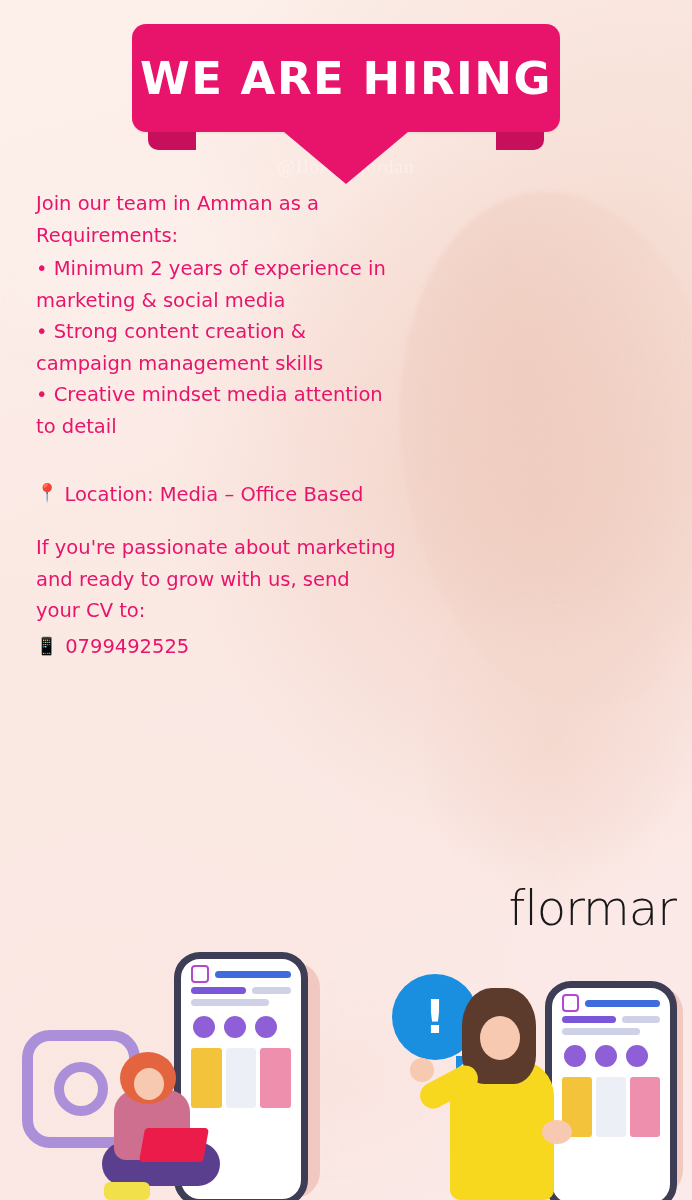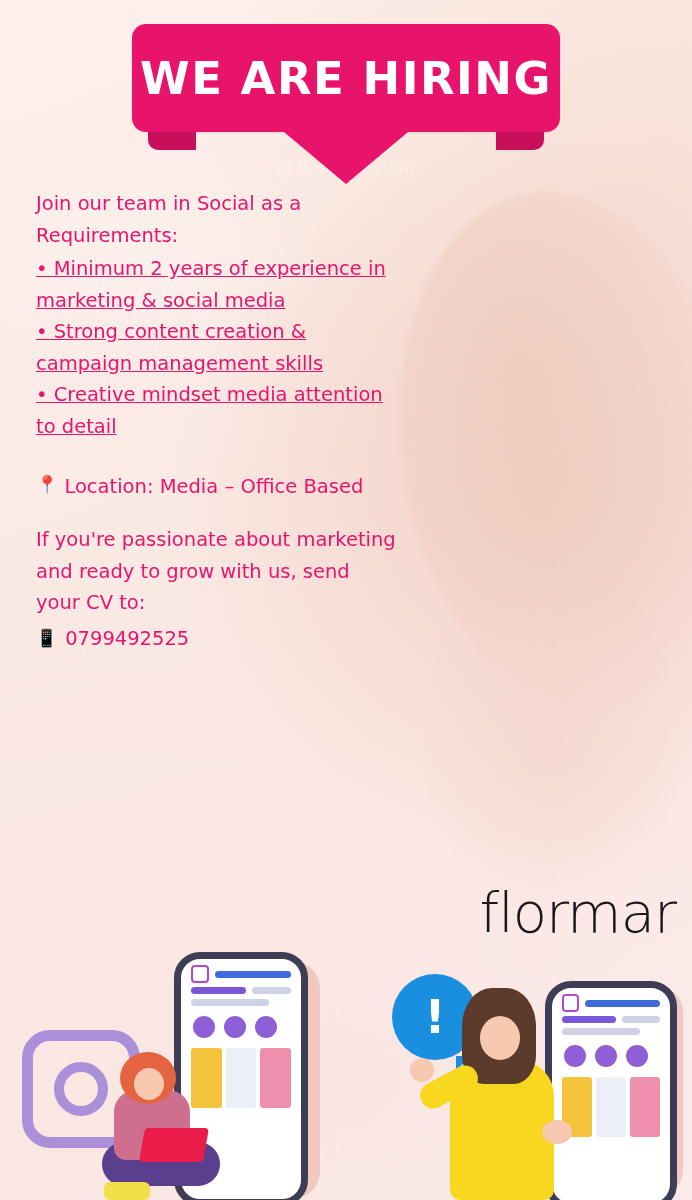--- a/index.html
+++ b/index.html
@@ -134,34 +134,34 @@
     width: 360px;
     color: #e8146c;
     font-family: "DejaVu Sans", sans-serif;
     font-size: 19.5px;
     line-height: 1.62;
     font-weight: normal;
   }
   .content .para { margin: 0 0 20px 0; }
   .content .para.tight { margin-bottom: 0; }
   .req-head { margin: 0 0 2px 0; }
-  .bullets { margin: 0 0 28px 0; text-decoration: underline; }
+  .bullets { margin: 0 0 36px 0; }
   .bullets .b { margin: 0; }
   .loc { margin: 0 0 22px 0; display: flex; align-items: flex-start; gap: 6px; }
   .pin { font-size: 18px; line-height: 1.6; }
   .phone-line { display: flex; align-items: center; gap: 8px; margin-top: 4px; }
   .phone-ico { font-size: 17px; }
 
   
   .brand {
     position: absolute;
     right: 16px;
     top: 880px;
     font-family: "DejaVu Sans", sans-serif;
-    font-size: 56px;
+    font-size: 48px;
     color: #18181a;
     letter-spacing: -1px;
     font-weight: 300;
   }
 
   
   .illus { position: absolute; bottom: 0; left: 0; right: 0; height: 290px; }
 
   .phone {
     position: absolute;
@@ -320,21 +320,21 @@
       <div class="banner-fold-right"></div>
       <div class="banner-notch-l"></div>
       <div class="banner-notch-r"></div>
       <div class="banner-title">WE ARE HIRING</div>
       <div class="watermark">@flormarjordan</div>
     </div>
     <div class="banner-tail"></div>
   </div>
 
   <div class="content">
-    <p class="para tight">Join our team in Social as a</p>
+    <p class="para tight">Join our team in Amman as a</p>
 
 
     <p class="req-head">Requirements:</p>
     <div class="bullets">
       <p class="b">• Minimum 2 years of experience in marketing &amp; social media</p>
       <p class="b">• Strong content creation &amp; campaign management skills</p>
       <p class="b">• Creative mindset media attention to detail</p>
     </div>
 
     <div class="loc">

